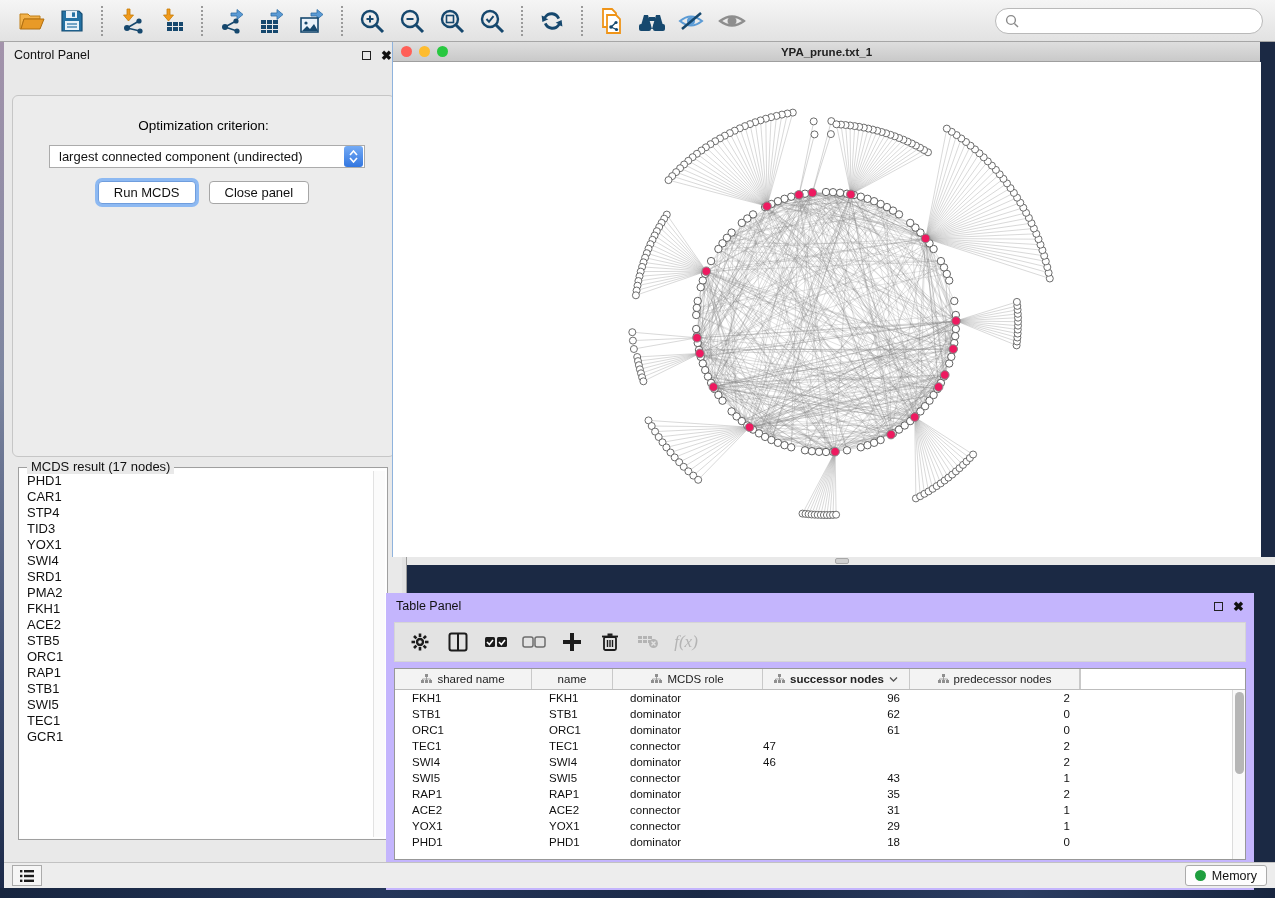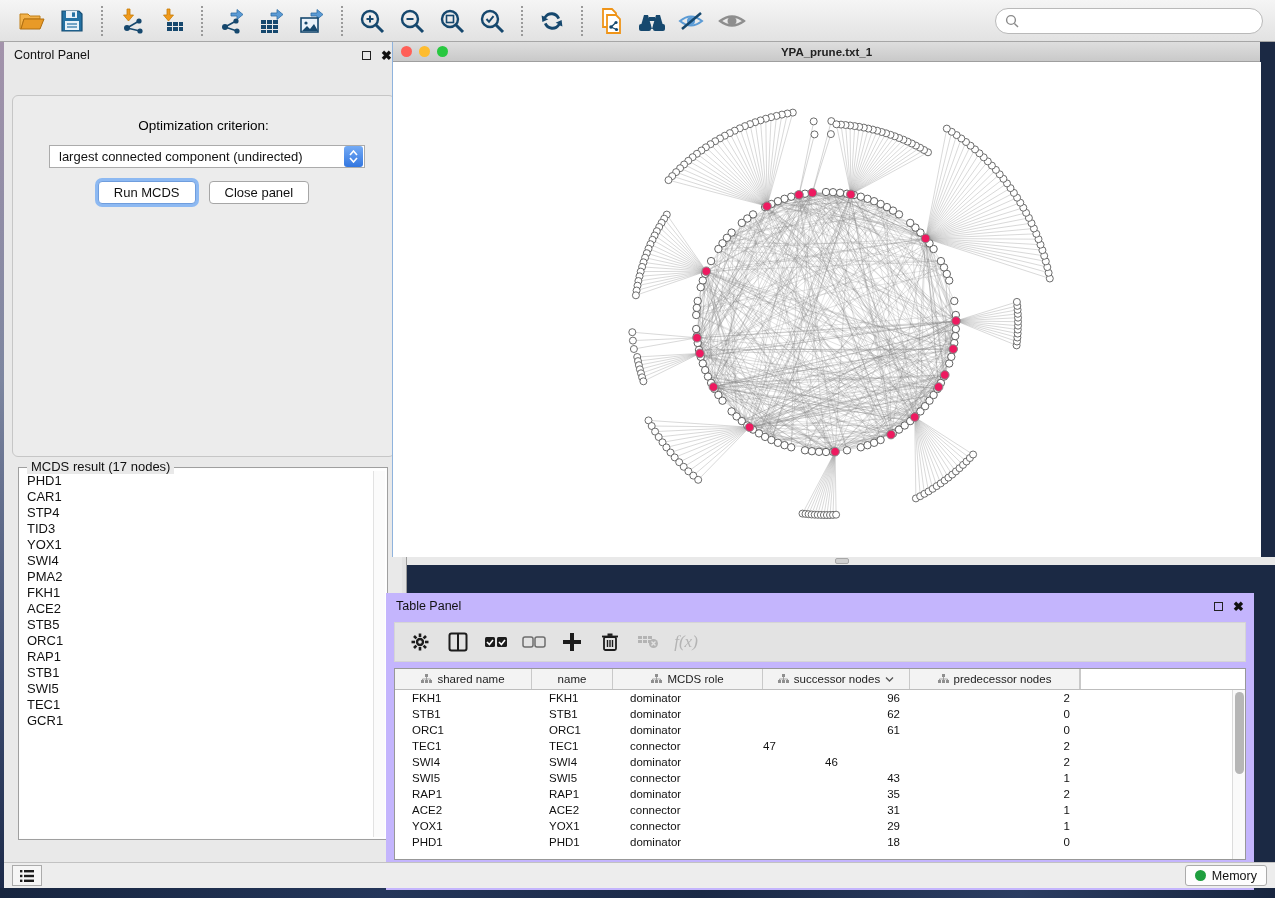--- a/index.html
+++ b/index.html
@@ -296,20 +296,21 @@
     </div>
     <div class="mcds-box">
       <span class="mcds-legend">MCDS result (17 nodes)</span>
       <div class="mcds-list" id="mcds-list">
           <div>PHD1</div>
           <div>CAR1</div>
           <div>STP4</div>
           <div>TID3</div>
           <div>YOX1</div>
           <div>SWI4</div>
+          <div>SRD1</div>
           <div>PMA2</div>
           <div>FKH1</div>
           <div>ACE2</div>
           <div>STB5</div>
           <div>ORC1</div>
           <div>RAP1</div>
           <div>STB1</div>
           <div>SWI5</div>
           <div>TEC1</div>
           <div>GCR1</div>
@@ -1398,21 +1399,21 @@
               <g fill="#8f8f8f">
                 <rect x="4" y="0" width="3" height="3"></rect>
                 <rect x="0" y="6" width="3" height="3"></rect>
                 <rect x="4" y="6" width="3" height="3"></rect>
                 <rect x="8" y="6" width="3" height="3"></rect>
               </g>
               <path d="M5.5 3 v2 M1.5 6 V5 h8 v1 M5.5 5 v1" stroke="#8f8f8f" stroke-width="0.8" fill="none"></path>
             </svg>
             <span>MCDS role</span>
           </div>
-          <div class="dt-hcell" style="width: 147px;">
+          <div class="dt-hcell" style="width: 147px; font-weight: bold;">
             <svg width="11" height="10" viewBox="0 0 11 10">
               <g fill="#8f8f8f">
                 <rect x="4" y="0" width="3" height="3"></rect>
                 <rect x="0" y="6" width="3" height="3"></rect>
                 <rect x="4" y="6" width="3" height="3"></rect>
                 <rect x="8" y="6" width="3" height="3"></rect>
               </g>
               <path d="M5.5 3 v2 M1.5 6 V5 h8 v1 M5.5 5 v1" stroke="#8f8f8f" stroke-width="0.8" fill="none"></path>
             </svg>
             <span>successor nodes</span>
@@ -1460,21 +1461,21 @@
             <div class="dt-cell" style="width: 137px; text-align: left; padding: 0px 0px 0px 17px;">TEC1</div>
             <div class="dt-cell" style="width: 81px; text-align: left; padding: 0px 0px 0px 17px;">TEC1</div>
             <div class="dt-cell" style="width: 150px; text-align: left; padding: 0px 0px 0px 17px;">connector</div>
             <div class="dt-cell" style="width: 147px; text-align: left; padding: 0px 10px 0px 0px;">47</div>
             <div class="dt-cell" style="width: 170px; text-align: right; padding: 0px 10px 0px 0px;">2</div>
           </div>
           <div class="dt-row">
             <div class="dt-cell" style="width: 137px; text-align: left; padding: 0px 0px 0px 17px;">SWI4</div>
             <div class="dt-cell" style="width: 81px; text-align: left; padding: 0px 0px 0px 17px;">SWI4</div>
             <div class="dt-cell" style="width: 150px; text-align: left; padding: 0px 0px 0px 17px;">dominator</div>
-            <div class="dt-cell" style="width: 147px; text-align: center; padding: 0px 10px 0px 0px;">46</div>
+            <div class="dt-cell" style="width: 147px; text-align: left; padding: 0px 10px 0px 0px;">46</div>
             <div class="dt-cell" style="width: 170px; text-align: right; padding: 0px 10px 0px 0px;">2</div>
           </div>
           <div class="dt-row">
             <div class="dt-cell" style="width: 137px; text-align: left; padding: 0px 0px 0px 17px;">SWI5</div>
             <div class="dt-cell" style="width: 81px; text-align: left; padding: 0px 0px 0px 17px;">SWI5</div>
             <div class="dt-cell" style="width: 150px; text-align: left; padding: 0px 0px 0px 17px;">connector</div>
             <div class="dt-cell" style="width: 147px; text-align: right; padding: 0px 10px 0px 0px;">43</div>
             <div class="dt-cell" style="width: 170px; text-align: right; padding: 0px 10px 0px 0px;">1</div>
           </div>
           <div class="dt-row">

